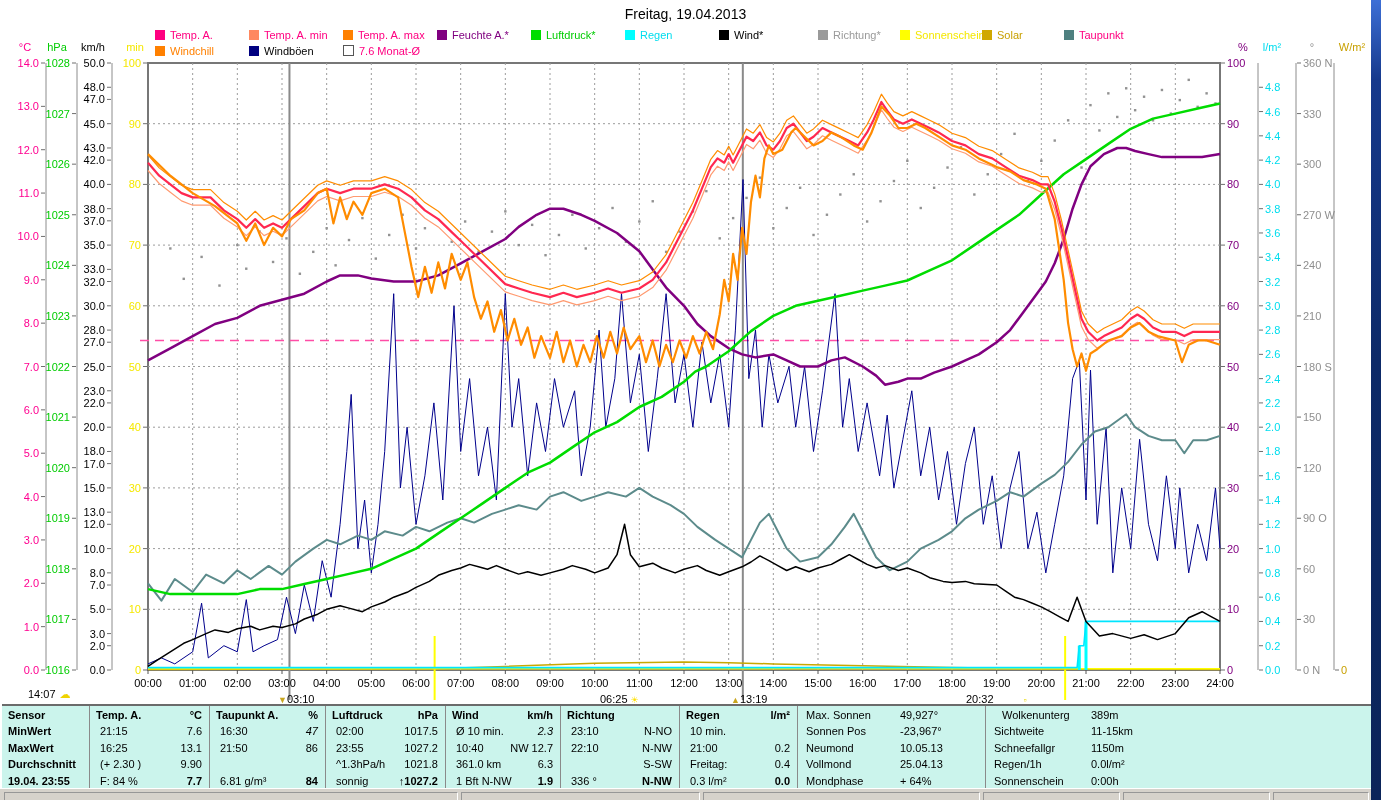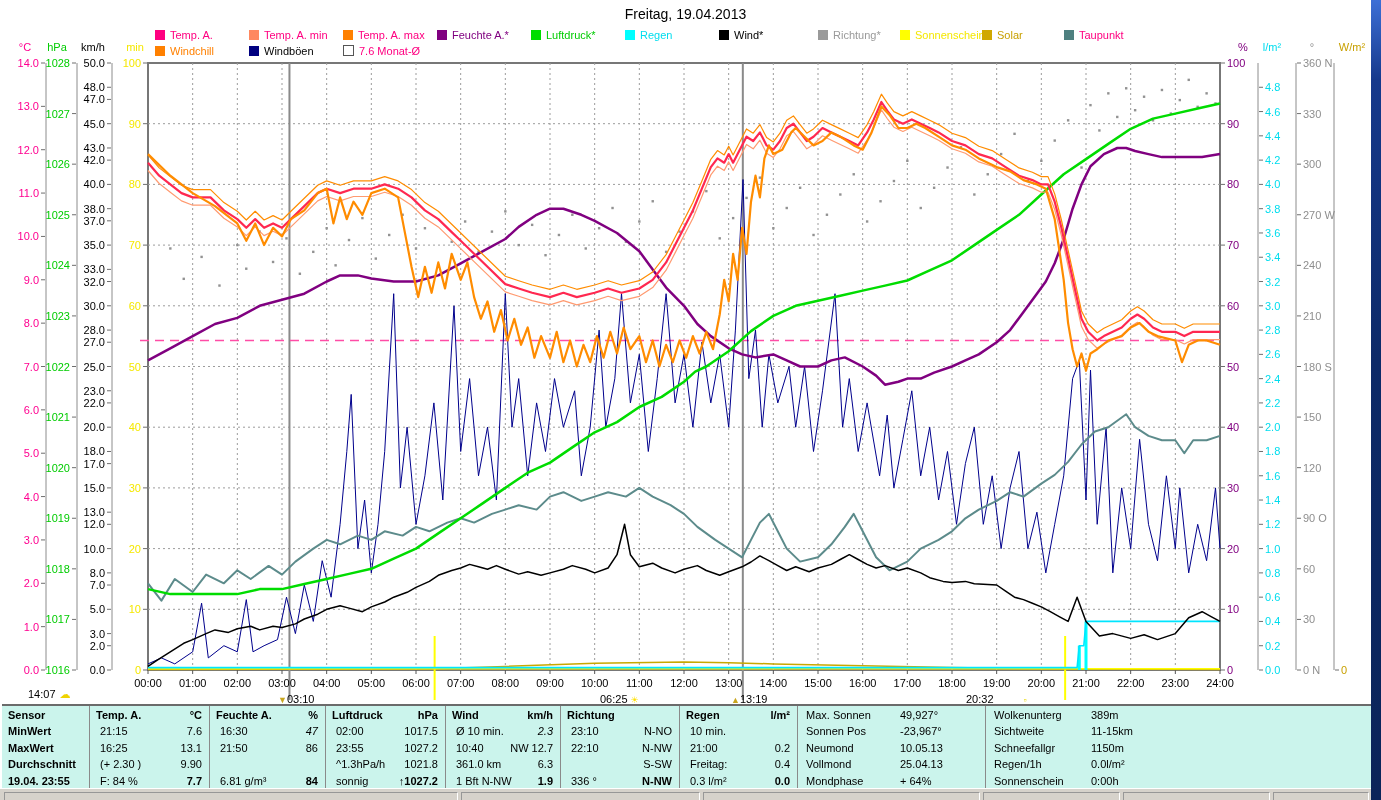--- a/index.html
+++ b/index.html
@@ -516,21 +516,21 @@
           <span style="position: absolute; left: 10px;">(+ 2.30 )</span>
           <span style="position: absolute; right: 7px;">9.90</span>
         </div>
         <div class="trow" style="top: 66.6px; left: 0px; width: 100%;">
           <span style="position: absolute; left: 10px;">F: 84 %</span>
           <span class="b" style="position: absolute; right: 7px;">7.7</span>
         </div>
       </div>
       <div class="tcol" style="left: 207px; width: 116px;">
         <div class="trow" style="top: 1px; left: 0px; width: 100%;">
-          <span class="b" style="position: absolute; left: 6px;">Feuchte A.</span>
+          <span class="b" style="position: absolute; left: 6px;">Taupunkt A.</span>
           <span class="b" style="position: absolute; right: 7px;">%</span>
         </div>
         <div class="trow" style="top: 17.4px; left: 0px; width: 100%;">
           <span style="position: absolute; left: 10px;">16:30</span>
           <span style="position: absolute; right: 7px; font-style: italic;">47</span>
         </div>
         <div class="trow" style="top: 33.8px; left: 0px; width: 100%;">
           <span style="position: absolute; left: 10px;">21:50</span>
           <span style="position: absolute; right: 7px;">86</span>
         </div>
@@ -648,21 +648,21 @@
           <span style="position: absolute; left: 8px;">Vollmond</span>
           <span style="position: absolute; left: 102px;">25.04.13</span>
         </div>
         <div class="trow" style="top: 66.6px; left: 0px; width: 100%;">
           <span style="position: absolute; left: 8px;">Mondphase</span>
           <span style="position: absolute; left: 102px;">+ 64%</span>
         </div>
       </div>
       <div class="tcol" style="left: 983px; width: 388px;">
         <div class="trow" style="top: 1px; left: 0px; width: 100%;">
-          <span style="position: absolute; left: 8px;">Wolkenunterg</span>
+          <span style="position: absolute; left: 16px;">Wolkenunterg</span>
           <span style="position: absolute; left: 105px;">389m</span>
         </div>
         <div class="trow" style="top: 17.4px; left: 0px; width: 100%;">
           <span style="position: absolute; left: 8px;">Sichtweite</span>
           <span style="position: absolute; left: 105px;">11-15km</span>
         </div>
         <div class="trow" style="top: 33.8px; left: 0px; width: 100%;">
           <span style="position: absolute; left: 8px;">Schneefallgr</span>
           <span style="position: absolute; left: 105px;">1150m</span>
         </div>

